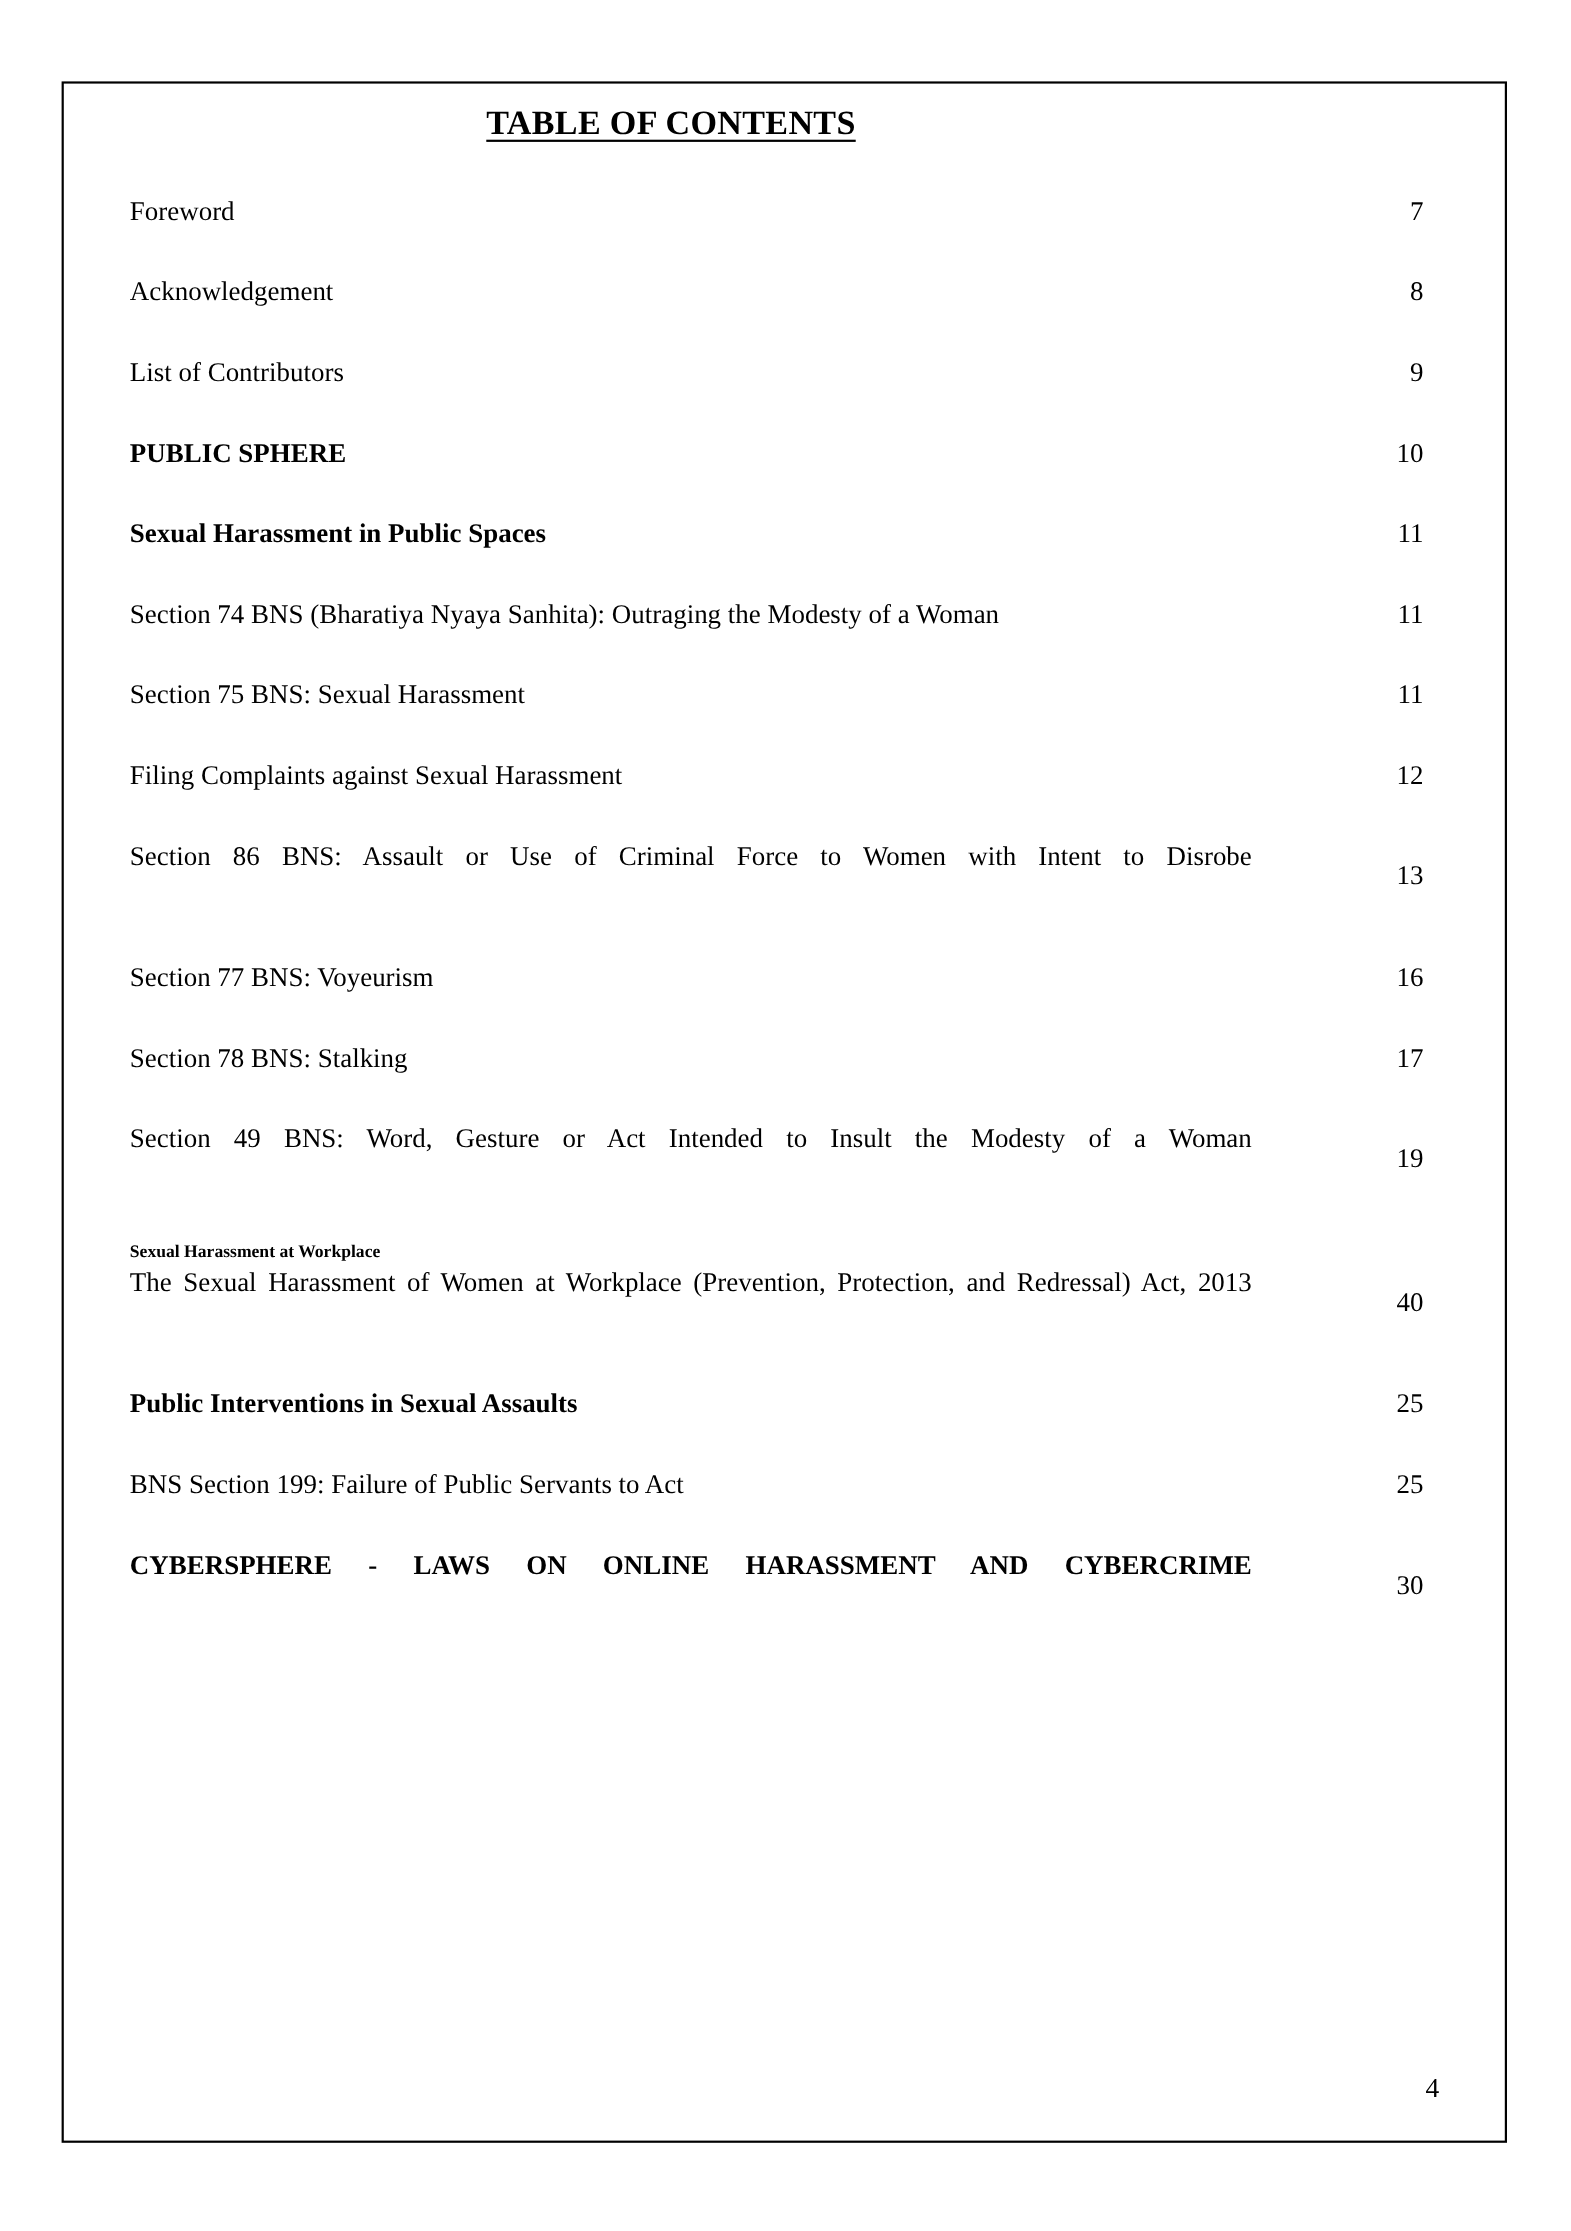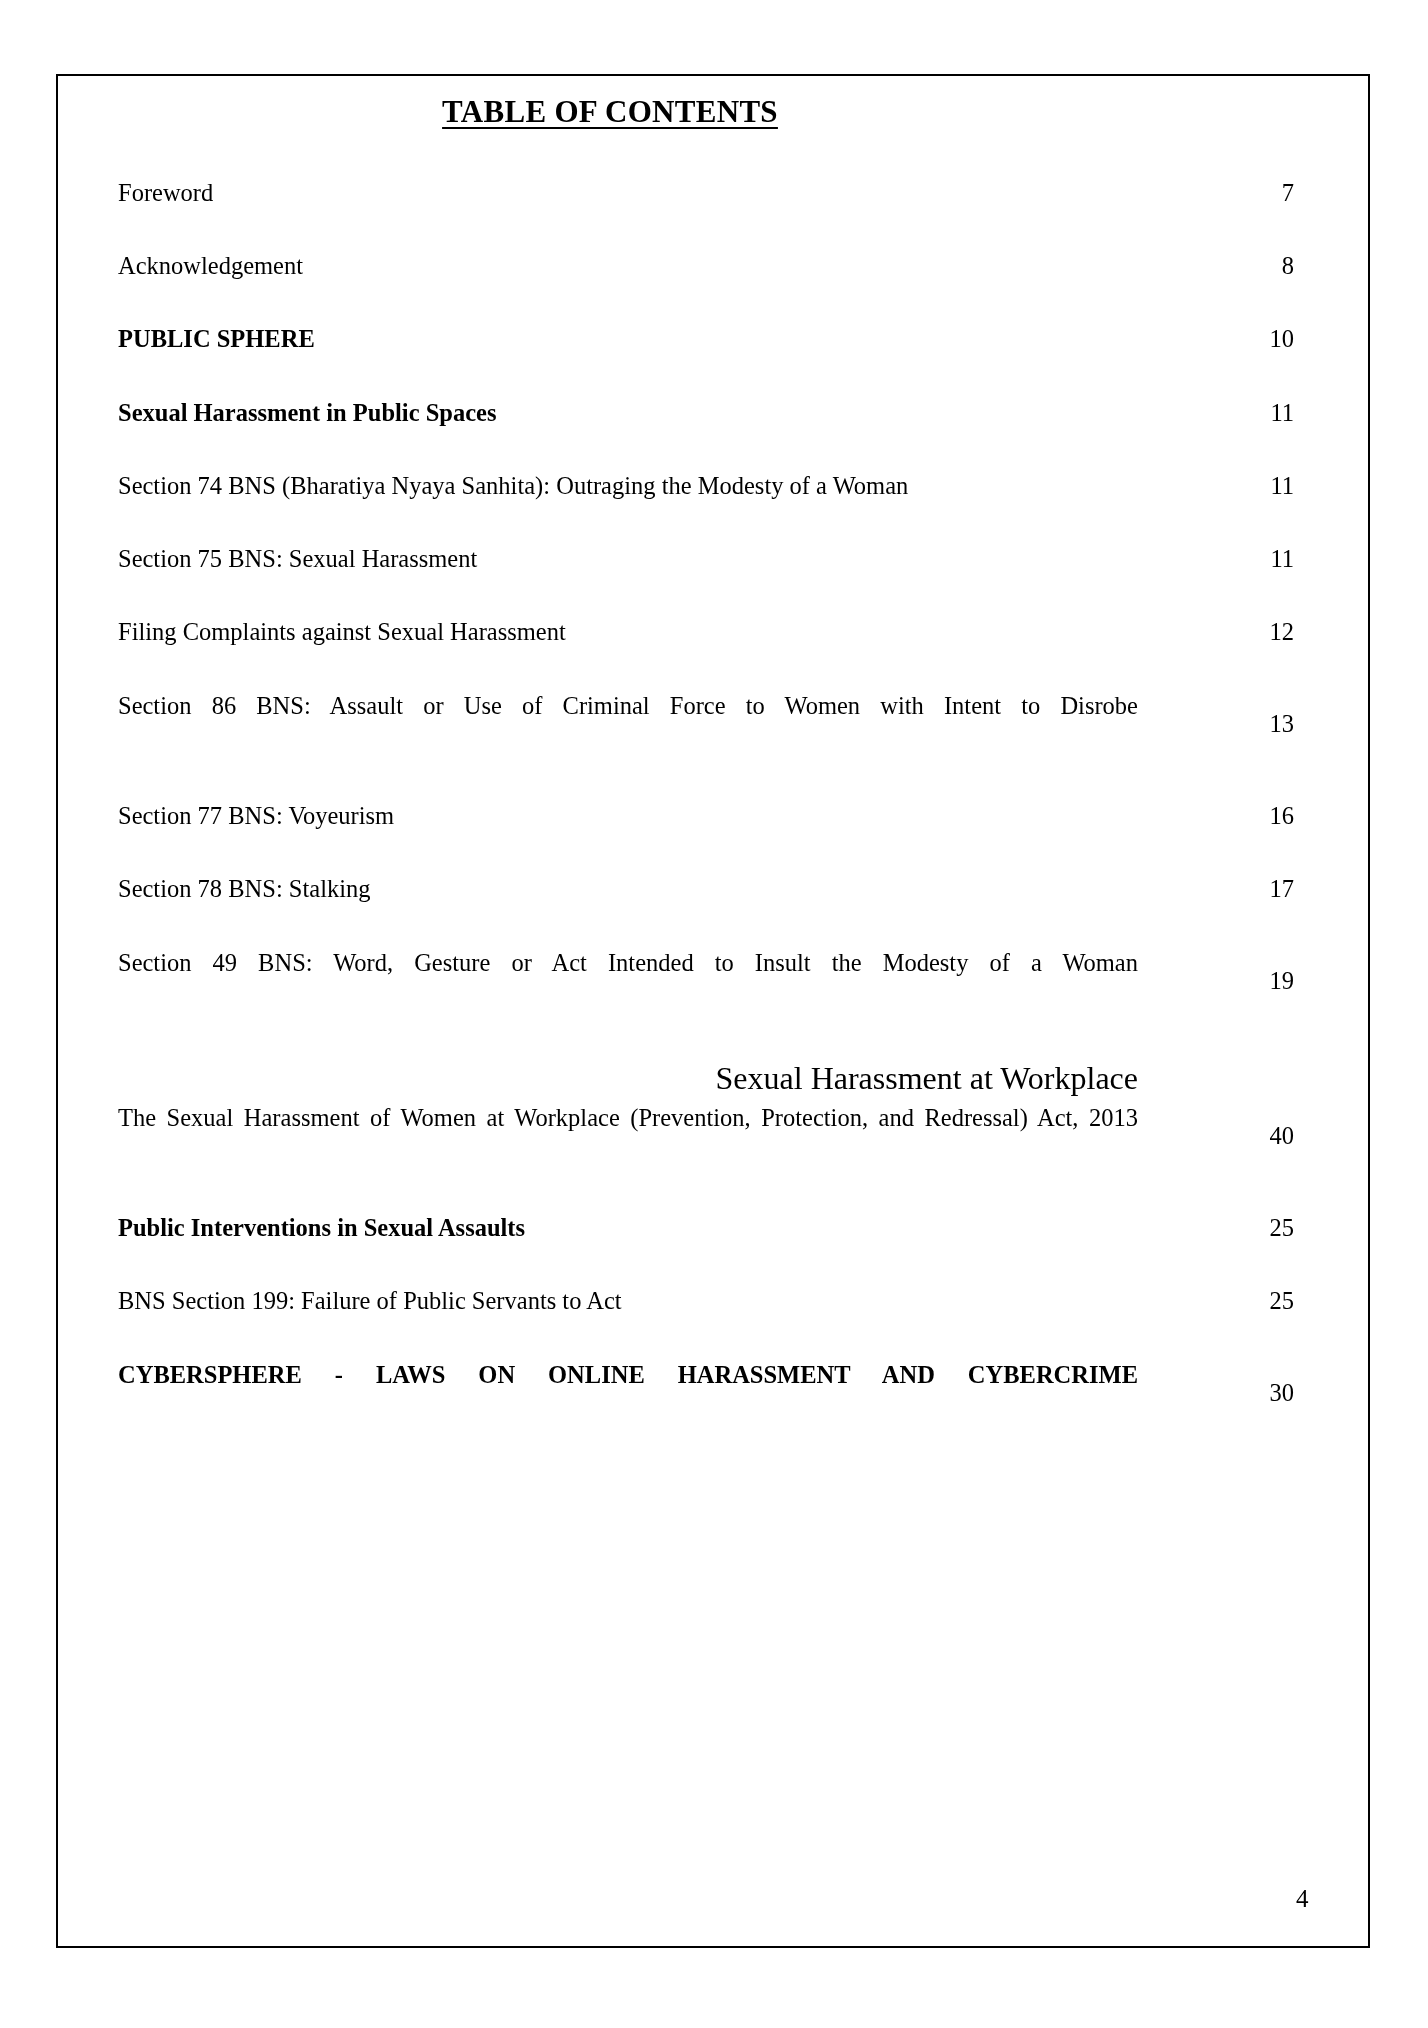--- a/index.html
+++ b/index.html
@@ -91,25 +91,24 @@
   .toc-page {
     flex: 1 1 auto;
     text-align: right;
     font-size: 24.5px;
     line-height: 1.52;
     padding-right: 22px;
   }
 
   
   .toc-subheading {
-    font-size: 32px;
-    font-weight: normal;
+    font-size: 16px;
+    font-weight: bold;
     line-height: 1.52;
     width: 1020px;
-    text-align: right;
   }
 
   
   #folio {
     position: absolute;
     left: 1296px;
     top: 1885px;
     font-size: 25px;
     font-family: "Liberation Serif", "DejaVu Serif", serif;
   }
@@ -124,20 +123,24 @@
   <h1 id="doc-title"><span class="underline-text">TABLE OF CONTENTS</span></h1>
 
   <div id="toc">
       <div class="toc-row">
         <div class="toc-label">Foreword</div>
         <div class="toc-page">7</div>
       </div>
       <div class="toc-row">
         <div class="toc-label">Acknowledgement</div>
         <div class="toc-page">8</div>
+      </div>
+      <div class="toc-row">
+        <div class="toc-label">List of Contributors</div>
+        <div class="toc-page">9</div>
       </div>
       <div class="toc-row">
         <div class="toc-label bold">PUBLIC SPHERE</div>
         <div class="toc-page bold">10</div>
       </div>
       <div class="toc-row">
         <div class="toc-label bold">Sexual Harassment in Public Spaces</div>
         <div class="toc-page bold">11</div>
       </div>
       <div class="toc-row">

